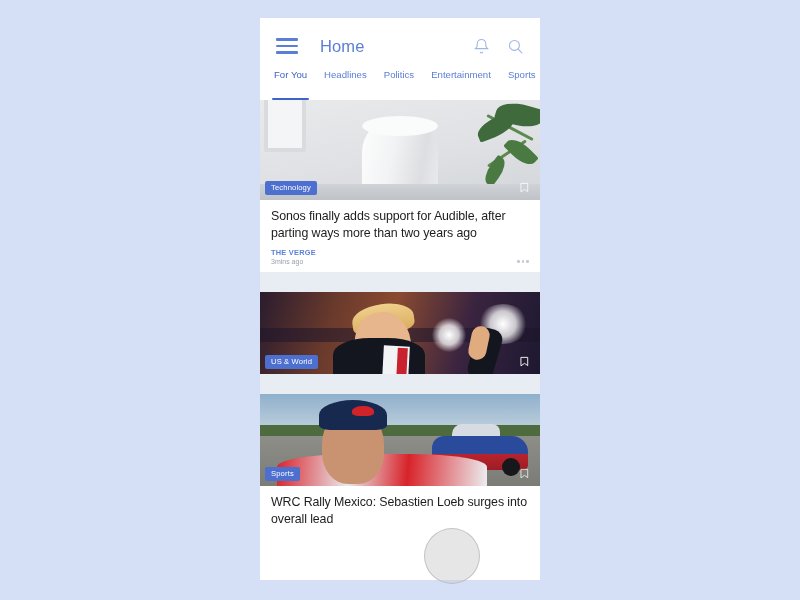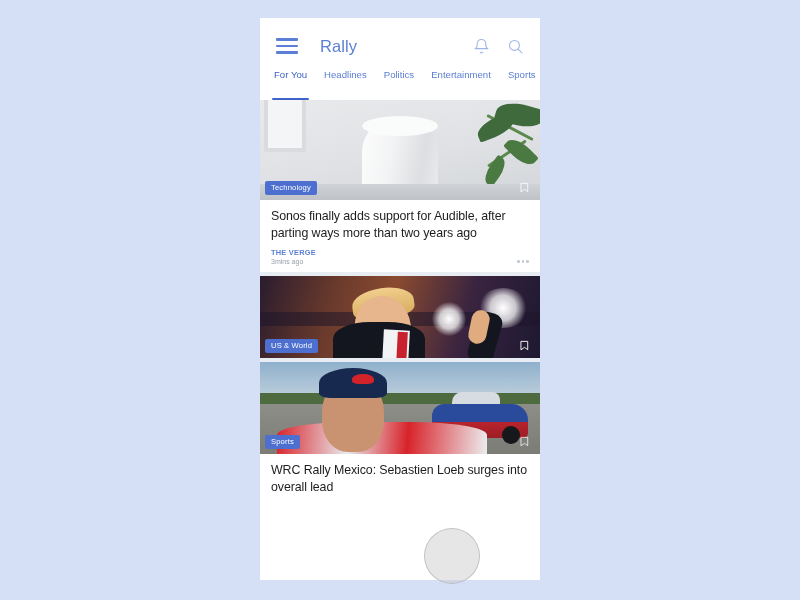--- a/index.html
+++ b/index.html
@@ -65,21 +65,21 @@
   .tab.active::after {
     content:""; position:absolute; left:-2px; right:-2px; bottom:0;
     height:2px; background:#3f63c9; border-radius:1px;
   }
 
   
   .feed { background:#e8ecf3; }
   .card {
     background:#fff;
     position:relative;
-    margin-bottom:4px;
+    margin-bottom:20px;
     overflow:hidden;
   }
   .card-media {
     position:relative;
     height:100px;
     overflow:hidden;
     background:#cfd3d8;
   }
   .card-media.m2 { height:82px; }
   .card-media.m3 { height:92px; }
@@ -242,21 +242,21 @@
   <div class="phone">
 
     <div class="appbar">
 
       <div class="hamburger">
         <i></i>
         <i></i>
         <i></i>
       </div>
 
-      <div class="app-title">Rally</div>
+      <div class="app-title">Home</div>
 
       <div class="appbar-actions">
         <span class="icon-btn">
           <svg width="17" height="17" viewBox="0 0 24 24" fill="none" stroke="#9fb5e6" stroke-width="1.5" stroke-linecap="round" stroke-linejoin="round">
             <path d="M18 8a6 6 0 0 0-12 0c0 6-3 7-3 7h18s-3-1-3-7"></path>
             <path d="M10.3 20a1.9 1.9 0 0 0 3.4 0"></path>
           </svg>
         </span>
         <span class="icon-btn">
           <svg width="17" height="17" viewBox="0 0 24 24" fill="none" stroke="#9fb5e6" stroke-width="1.5" stroke-linecap="round">

